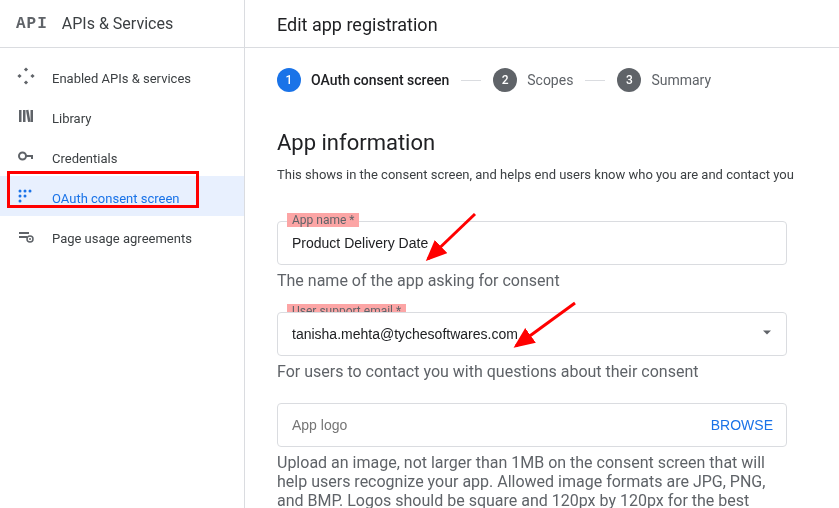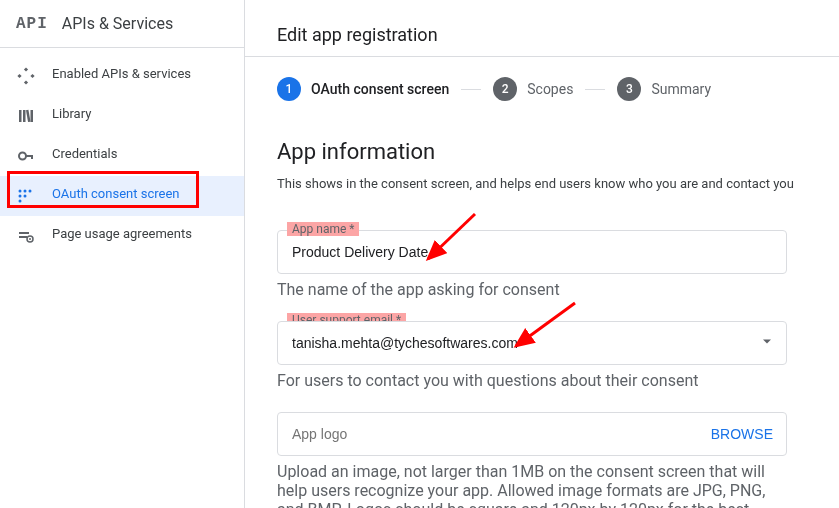--- a/index.html
+++ b/index.html
@@ -3,27 +3,27 @@
 <meta charset="utf-8">
 <style>
 * { box-sizing: border-box; margin: 0; padding: 0; }
 body { font-family: Roboto, Arial, sans-serif; font-size: 13px; color: #202124; background: #fff; width: 839px; height: 508px; overflow: hidden; position: relative; }
 .container { display: flex; height: 100%; }
 .sidebar { width: 245px; border-right: 1px solid #dadce0; }
 .sidebar-header { display: flex; align-items: center; padding: 10px 16px; border-bottom: 1px solid #dadce0; height: 48px; }
 .api-logo { font-family: 'Courier New', monospace; font-weight: bold; font-size: 16px; letter-spacing: 1px; color: #5f6368; margin-right: 14px; }
 .sidebar-title { font-size: 16px; color: #3c4043; }
 .sidebar-items { padding-top: 8px; }
-.sidebar-item { display: flex; align-items: flex-start; padding: 10px 16px; cursor: pointer; color: #3c4043; }
+.sidebar-item { display: flex; align-items: flex-end; padding: 10px 16px; cursor: pointer; color: #3c4043; }
 .sidebar-item .icon { width: 20px; height: 20px; margin-right: 16px; color: #5f6368; display: flex; align-items: center; justify-content: center; }
 .sidebar-item.active { background: #e8f0fe; color: #1a73e8; }
 .sidebar-item.active .icon { color: #1a73e8; }
 .highlight-box { position: absolute; border: 3px solid #ff0000; left: 7px; top: 171px; width: 192px; height: 37px; pointer-events: none; z-index: 10; }
 .main { flex: 1; padding: 0; overflow-y: auto; }
-.main-header { padding: 24px 32px; border-bottom: 1px solid #dadce0; height: 57px; display: flex; align-items: flex-start; }
+.main-header { padding: 12px 32px; border-bottom: 1px solid #dadce0; height: 48px; display: flex; align-items: flex-end; }
 .main-header h1 { font-size: 18px; font-weight: 400; color: #202124; }
 .stepper { display: flex; align-items: center; padding: 20px 32px; gap: 8px; }
 .step { display: flex; align-items: center; gap: 10px; }
 .step-num { width: 24px; height: 24px; border-radius: 50%; display: flex; align-items: center; justify-content: center; font-size: 12px; color: #fff; font-weight: 500; }
 .step-num.active { background: #1a73e8; }
 .step-num.inactive { background: #5f6368; }
 .step-label { font-size: 14px; }
 .step-label.active { font-weight: 500; color: #202124; }
 .step-label.inactive { color: #5f6368; }
 .step-divider { width: 20px; height: 1px; background: #dadce0; margin: 0 4px; }

